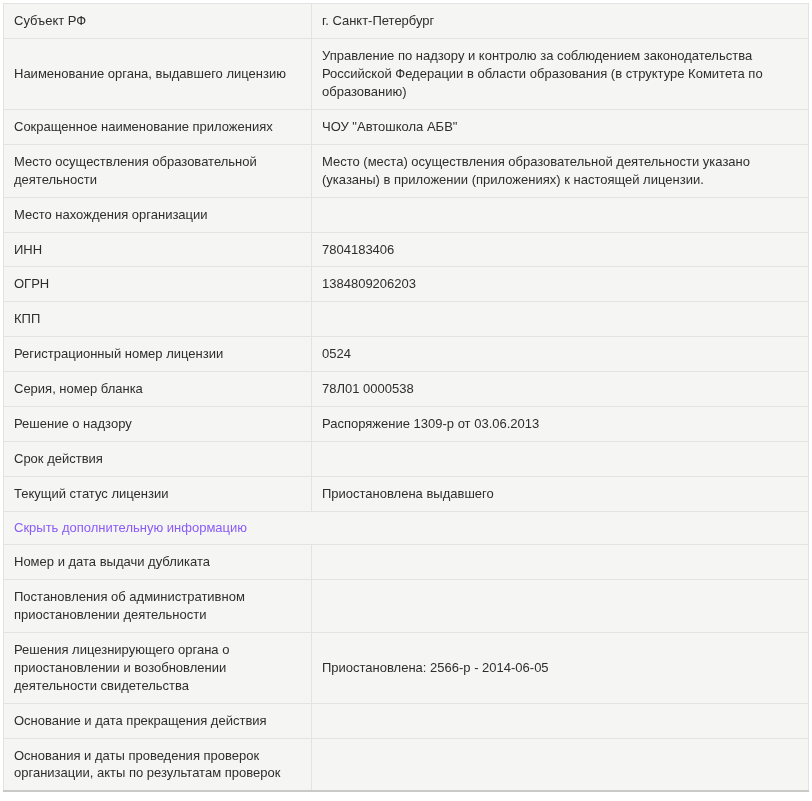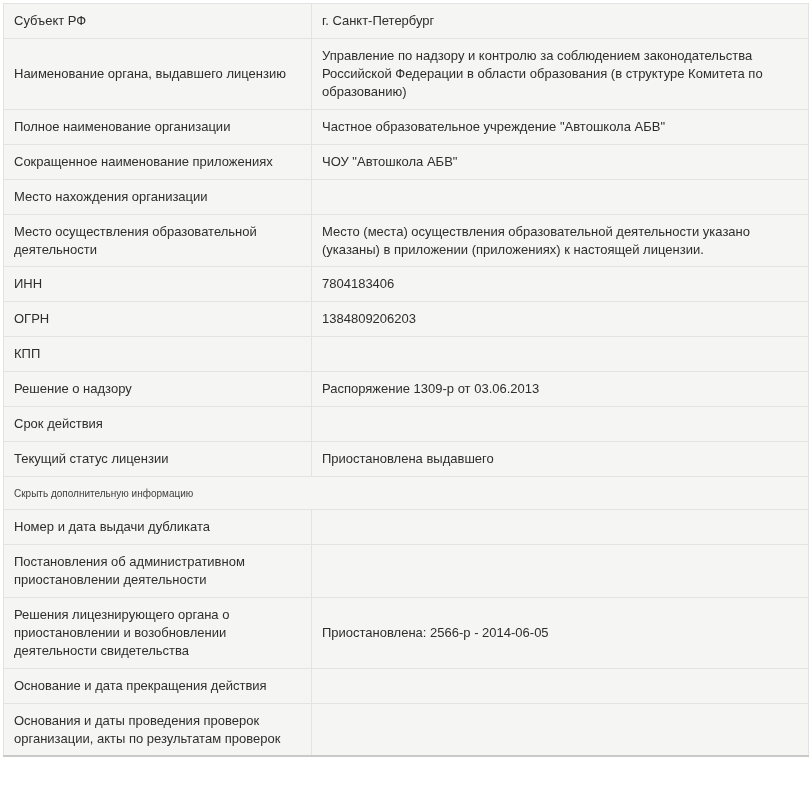--- a/index.html
+++ b/index.html
@@ -31,67 +31,71 @@
     padding: 8px 10px;
     vertical-align: middle;
     word-wrap: break-word;
   }
   td.label-cell { width: 287px; }
   td.value-cell { }
   tr.link-row td {
     padding: 7px 10px;
   }
   a.toggle-link {
-    color: #404040;
+    color: #8b5cf6;
     text-decoration: none;
     cursor: pointer;
-    font-size: 10px;
+    font-size: 13px;
   }
 </style>
 </head>
 <body>
 
 <div class="page">
   <table class="license-table">
     <tbody>
       <tr>
         <td class="label-cell">Субъект РФ</td>
         <td class="value-cell">г. Санкт-Петербург</td>
       </tr>
       <tr>
         <td class="label-cell">Наименование органа, выдавшего лицензию</td>
         <td class="value-cell">Управление по надзору и контролю за соблюдением законодательства Российской Федерации в области образования (в структуре Комитета по образованию)</td>
       </tr>
       <tr>
-        <td class="label-cell">Полное наименование организации</td>
-        <td class="value-cell">Частное образовательное учреждение "Автошкола АБВ"</td>
-      </tr>
-      <tr>
         <td class="label-cell">Сокращенное наименование приложениях</td>
         <td class="value-cell">ЧОУ "Автошкола АБВ"</td>
       </tr>
       <tr>
+        <td class="label-cell">Место осуществления образовательной деятельности</td>
+        <td class="value-cell">Место (места) осуществления образовательной деятельности указано (указаны) в приложении (приложениях) к настоящей лицензии.</td>
+      </tr>
+      <tr>
         <td class="label-cell">Место нахождения организации</td>
         <td class="value-cell"></td>
-      </tr>
-      <tr>
-        <td class="label-cell">Место осуществления образовательной деятельности</td>
-        <td class="value-cell">Место (места) осуществления образовательной деятельности указано (указаны) в приложении (приложениях) к настоящей лицензии.</td>
       </tr>
       <tr>
         <td class="label-cell">ИНН</td>
         <td class="value-cell">7804183406</td>
       </tr>
       <tr>
         <td class="label-cell">ОГРН</td>
         <td class="value-cell">1384809206203</td>
       </tr>
       <tr>
         <td class="label-cell">КПП</td>
         <td class="value-cell"></td>
+      </tr>
+      <tr>
+        <td class="label-cell">Регистрационный номер лицензии</td>
+        <td class="value-cell">0524</td>
+      </tr>
+      <tr>
+        <td class="label-cell">Серия, номер бланка</td>
+        <td class="value-cell">78Л01 0000538</td>
       </tr>
       <tr>
         <td class="label-cell">Решение о надзору</td>
         <td class="value-cell">Распоряжение 1309-р от 03.06.2013</td>
       </tr>
       <tr>
         <td class="label-cell">Срок действия</td>
         <td class="value-cell"></td>
       </tr>
       <tr>

